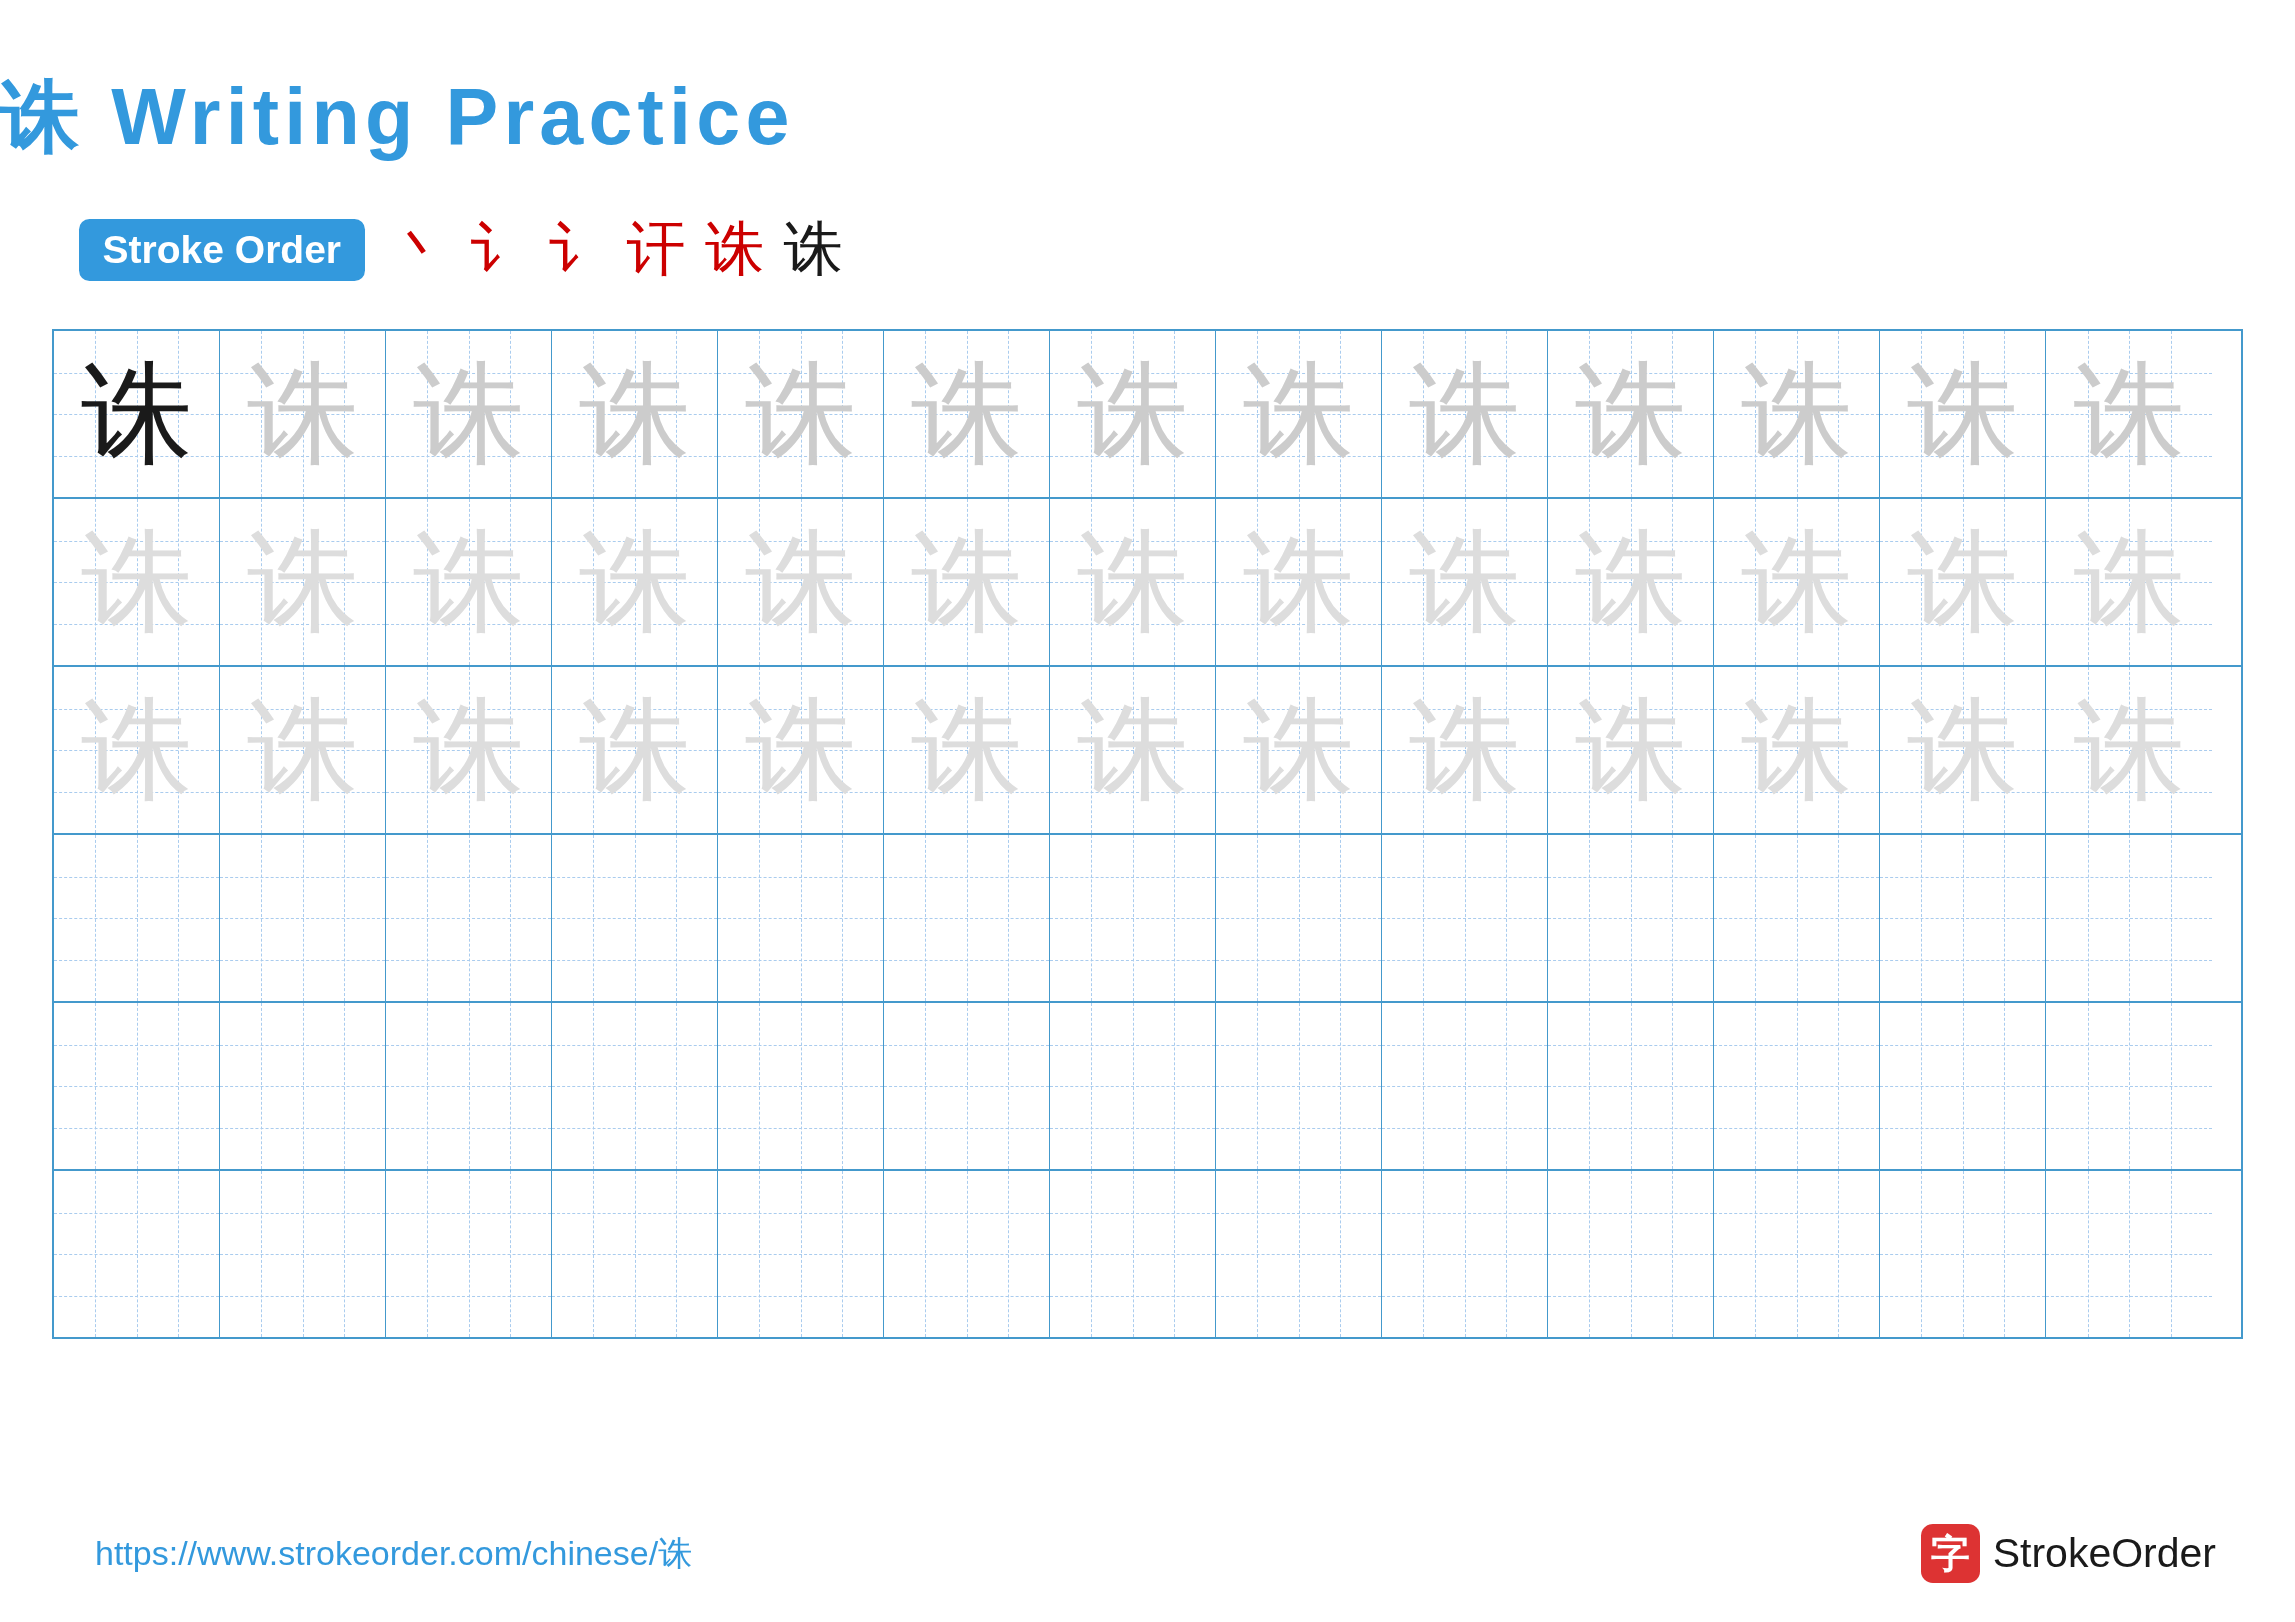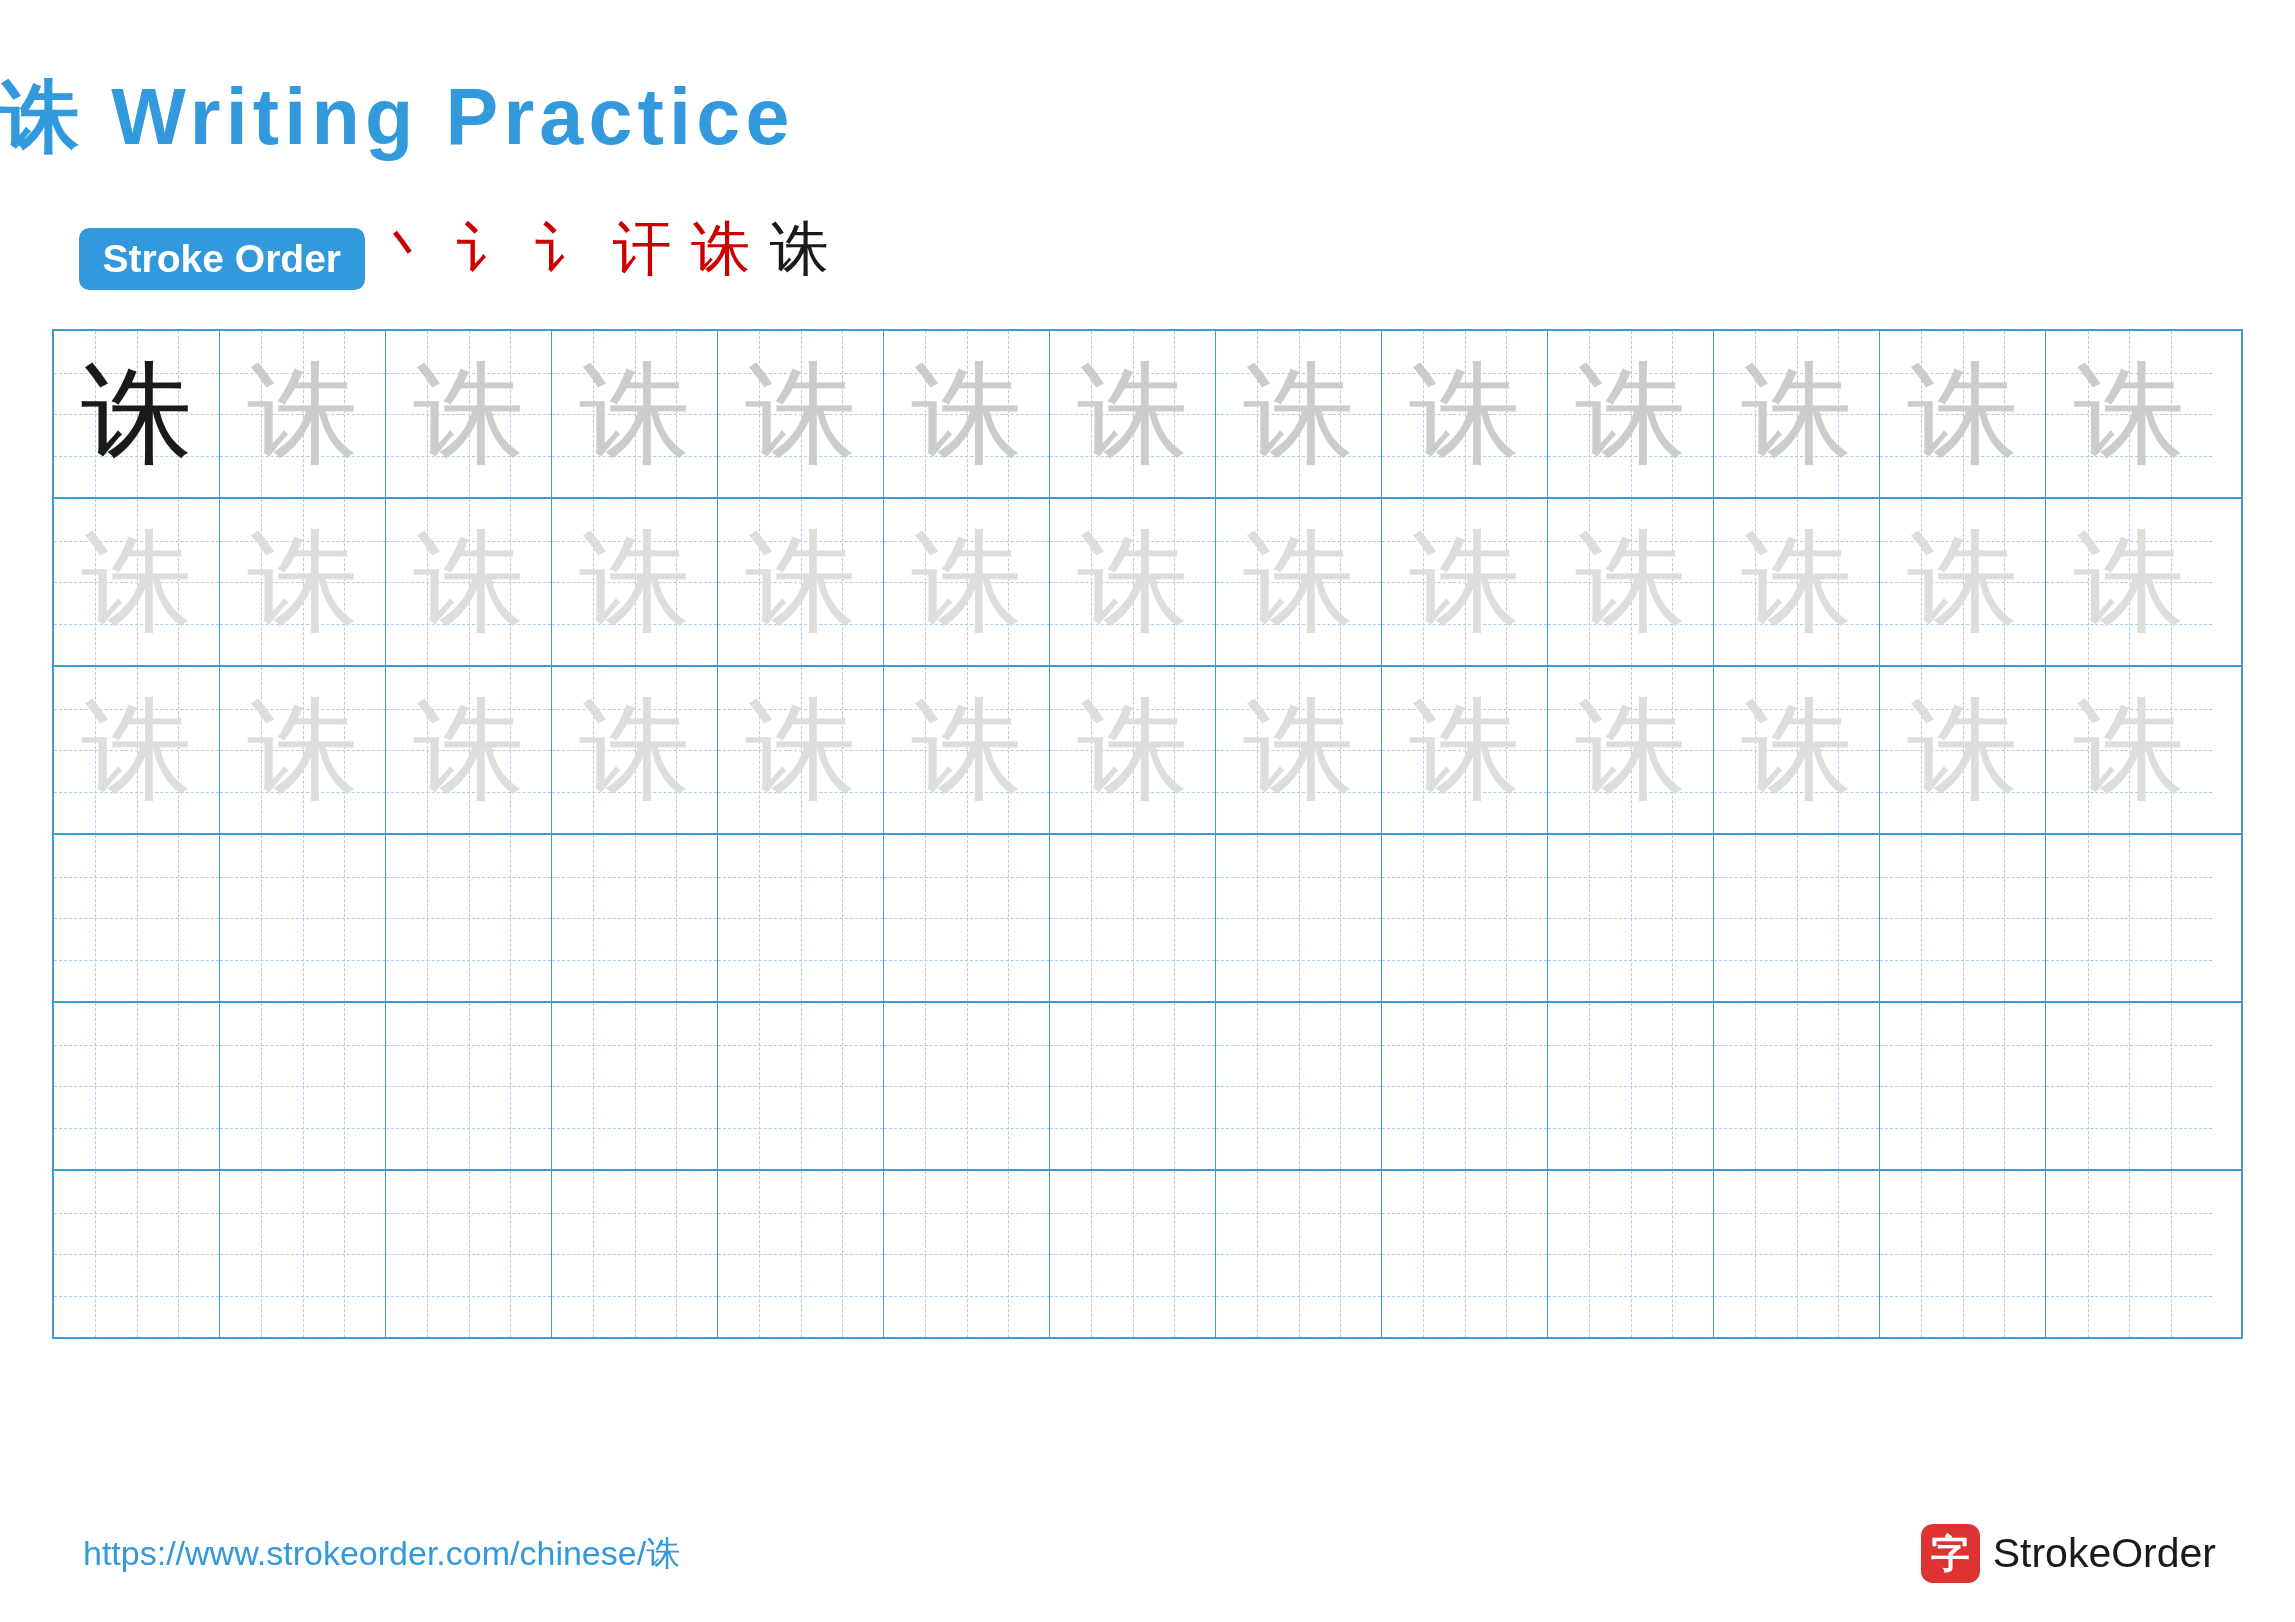--- a/index.html
+++ b/index.html
@@ -17,23 +17,23 @@
       text-align: left;
       padding-top: 65px;
       font-size: 79px;
       color: #3399dd;
       font-weight: bold;
       letter-spacing: 5.2px;
     }
 
     .stroke-order-section {
       display: flex;
-      align-items: flex-end;
+      align-items: center;
       padding: 39px 79px 26px 79px;
-      gap: 12px;
+      gap: 26px;
     }
 
     .stroke-order-badge {
       background-color: #3399dd;
       color: white;
       font-size: 39px;
       font-weight: bold;
       padding: 9.2px 23.6px;
       border-radius: 10.5px;
       white-space: nowrap;
@@ -124,21 +124,21 @@
       color: #cccccc;
     }
 
     .char-lighter {
       color: #dddddd;
     }
 
     .footer {
       position: absolute;
       bottom: 39px;
-      left: 4px;
+      left: 16px;
       right: 0;
       display: flex;
       justify-content: space-between;
       align-items: center;
       padding: 0 79px;
     }
 
     .footer-url {
       color: #3399dd;
       font-size: 34px;

